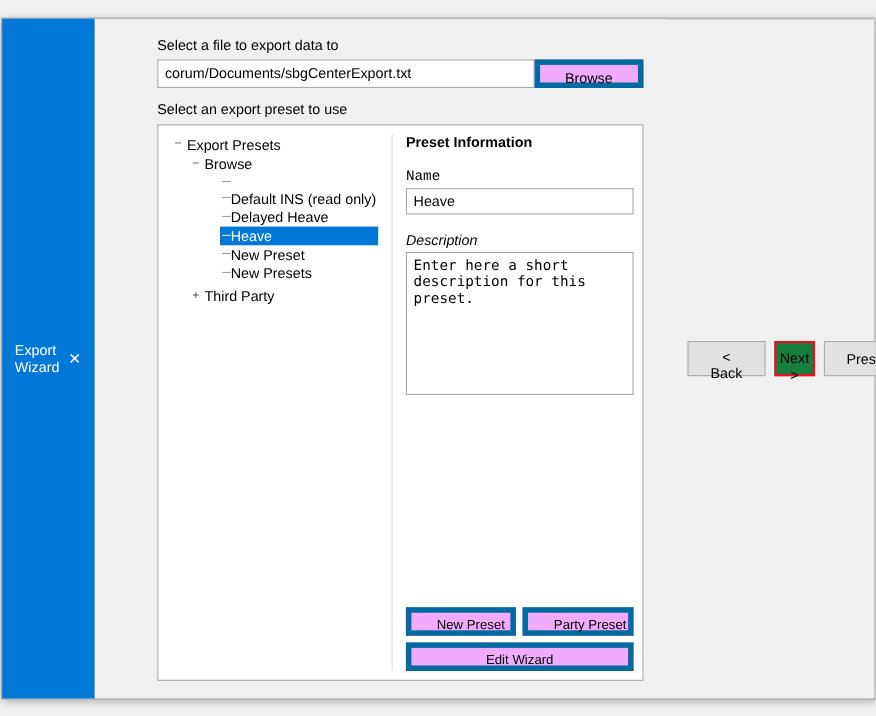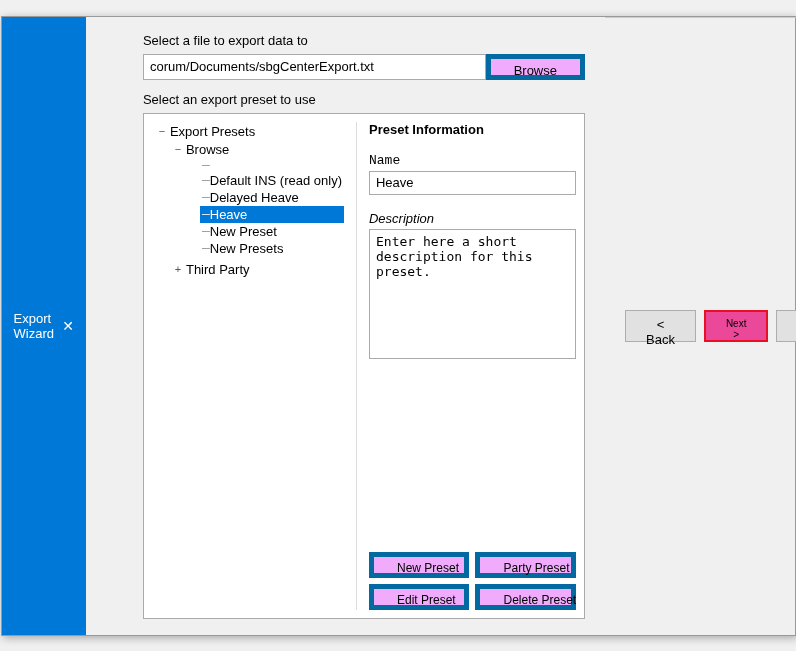--- a/index.html
+++ b/index.html
@@ -175,23 +175,23 @@
     .dialog-footer {
       display: flex;
       justify-content: flex-start;
       gap: 8px;
       padding: 12px 20px;
       border-top: 1px solid #ccc;
       align-items: center;
     }
     .btn-next {
       border: 2px solid #e81123;
-      background: #ec4899;
-      font-size: 10px;
-      padding: 6px 20px;
+      background: #15803d;
+      font-size: 13px;
+      padding: 6px 3px;
       cursor: pointer;
       height: 32px;
     }
     .btn-footer {
       background: #e1e1e1;
       border: 1px solid #adadad;
       font-size: 13px;
       padding: 6px 20px;
       cursor: pointer;
       height: 32px;
@@ -298,22 +298,21 @@
             <div class="info-desc-label">Description</div>
             <textarea class="info-desc-textarea" style="flex: 1 1 0%; min-height: 80px; max-height: 130px;">Enter here a short description for this preset.</textarea>
           </div>
 
           <div class="info-buttons">
             <div class="info-btn-row">
               <button class="btn">New Preset</button>
               <button class="btn">Party Preset</button>
             </div>
             <div class="info-btn-row">
-              <button class="btn">Edit Preset</button>
-              <button class="btn">Delete Preset</button>
+              <button class="btn">Edit Wizard</button>
             </div>
           </div>
         </div>
 
       </div>
     </div>
 
   </div>
 
   <div class="dialog-footer">

